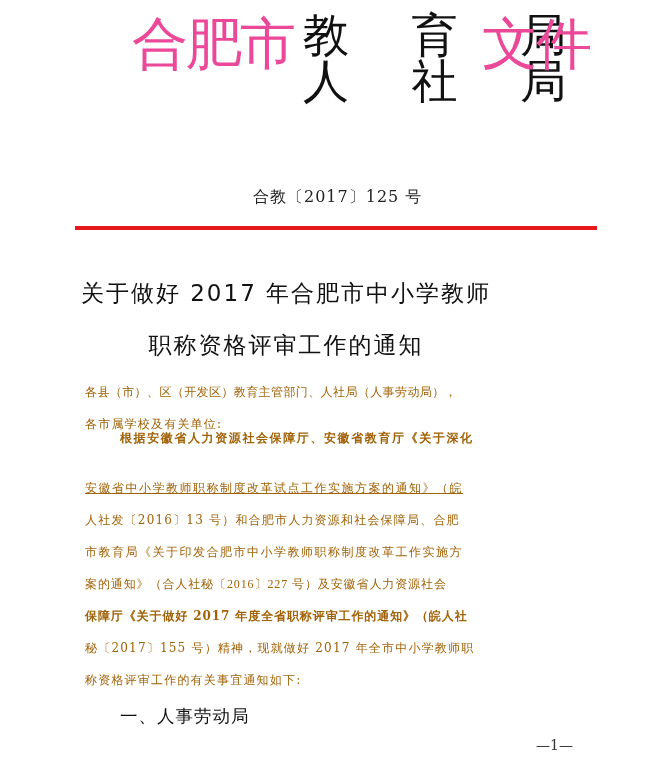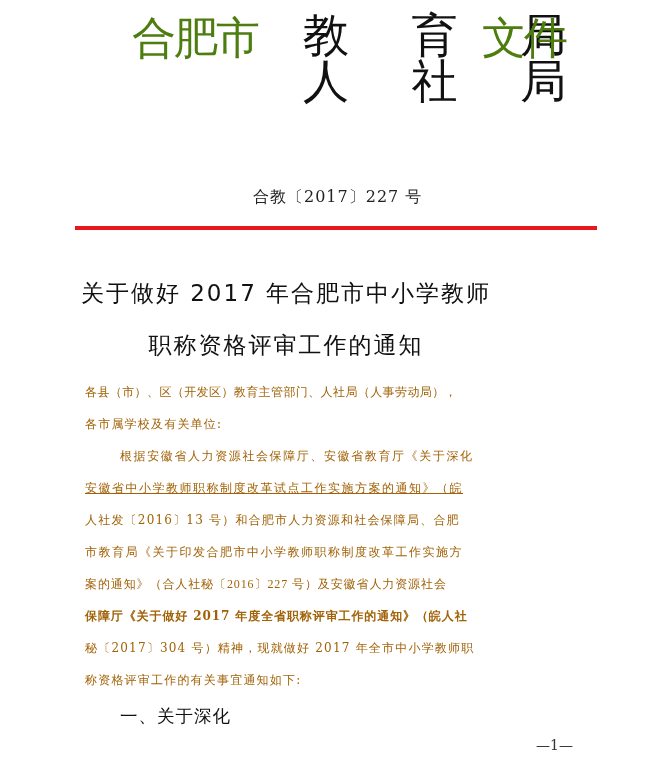--- a/index.html
+++ b/index.html
@@ -1,47 +1,47 @@
 <!DOCTYPE html>
 <html><head>
 <meta charset="utf-8">
 <style>
   html, body { margin: 0; padding: 0; background: #ffffff; }
   body { width: 670px; height: 760px; position: relative; overflow: hidden;
          font-family: "DejaVu Serif", "Liberation Serif", serif; color: #111; }
   .abs { position: absolute; }
-  .red-big { color: #4d7c0f; font-family: "DejaVu Serif", serif; font-size: 44px; line-height: 1; letter-spacing: -2px; }
+  .red-big { color: #ec4899; font-family: "DejaVu Serif", serif; font-size: 56px; line-height: 1; letter-spacing: -2px; }
   .issuer { font-size: 46px; line-height: 1; letter-spacing: 24px; color: #111; font-family: "DejaVu Serif", serif; }
   .docno { font-size: 16px; letter-spacing: 1px; color: #222; }
   .redline { background: #e8171b; height: 4px; }
   .title { font-family: "DejaVu Sans", sans-serif; font-size: 23px; letter-spacing: 2px; color: #111; width: 572px; text-align: center; left: 0; }
   .body-line { font-size: 12px; letter-spacing: 1.2px; color: #a16207; white-space: nowrap; left: 85px; }
   .heading { font-family: "DejaVu Sans", sans-serif; font-size: 17.5px; letter-spacing: 1px; color: #111; }
   .pageno { font-size: 14px; color: #333; }
 </style>
 </head>
 <body>
 
 <div class="abs red-big" style="left:132px; top:16px;">合肥市</div>
 <div class="abs issuer" style="left:303px; top:12px;">教 育 局</div>
 <div class="abs issuer" style="left:303px; top:58px;">人 社 局</div>
 <div class="abs red-big" style="left:482px; top:16px;">文件</div>
 
-<div class="abs docno" style="left:253px; top:187px;">合教〔2017〕227 号</div>
+<div class="abs docno" style="left:253px; top:187px;">合教〔2017〕125 号</div>
 <div class="abs redline" style="left:75px; top:226px; width:522px;"></div>
 
 <div class="abs title" style="top:278px;">关于做好 2017 年合肥市中小学教师</div>
 <div class="abs title" style="top:314px;margin-top:16px;">职称资格评审工作的通知</div>
 
 <div class="abs body-line" style="top:384px; letter-spacing:0.4px;">各县（市）、区（开发区）教育主管部门、人社局（人事劳动局），</div>
 <div class="abs body-line" style="top:416px;">各市属学校及有关单位:</div>
-<div class="abs body-line" style="top:448px; left:120px; letter-spacing:1.6px;">根据安徽省人力资源社会保障厅、安徽省教育厅《关于深化</div>
+<div class="abs body-line" style="top:430px; left:120px; letter-spacing:1.6px;font-weight:bold;">根据安徽省人力资源社会保障厅、安徽省教育厅《关于深化</div>
 <div class="abs body-line" style="top:480px; letter-spacing:1.5px;text-decoration:underline;">安徽省中小学教师职称制度改革试点工作实施方案的通知》（皖</div>
 <div class="abs body-line" style="top:512px; letter-spacing:1.2px;">人社发〔2016〕13 号）和合肥市人力资源和社会保障局、合肥</div>
 <div class="abs body-line" style="top:544px; letter-spacing:1.5px;font-family:Liberation Mono, monospace;">市教育局《关于印发合肥市中小学教师职称制度改革工作实施方</div>
 <div class="abs body-line" style="top:576px; letter-spacing:0.9px;font-family:Liberation Serif, serif;">案的通知》（合人社秘〔2016〕227 号）及安徽省人力资源社会</div>
 <div class="abs body-line" style="top:608px; letter-spacing:0.9px;font-weight:bold;">保障厅《关于做好 2017 年度全省职称评审工作的通知》（皖人社</div>
-<div class="abs body-line" style="top:640px; letter-spacing:1.2px;">秘〔2017〕304 号）精神，现就做好 2017 年全市中小学教师职</div>
+<div class="abs body-line" style="top:640px; letter-spacing:1.2px;">秘〔2017〕155 号）精神，现就做好 2017 年全市中小学教师职</div>
 <div class="abs body-line" style="top:672px;">称资格评审工作的有关事宜通知如下:</div>
 
-<div class="abs heading" style="left:120px; top:704px;">一、关于深化</div>
+<div class="abs heading" style="left:120px; top:704px;">一、人事劳动局</div>
 
 <div class="abs pageno" style="left:536px; top:737px;">—1—</div>
 
 </body></html>

